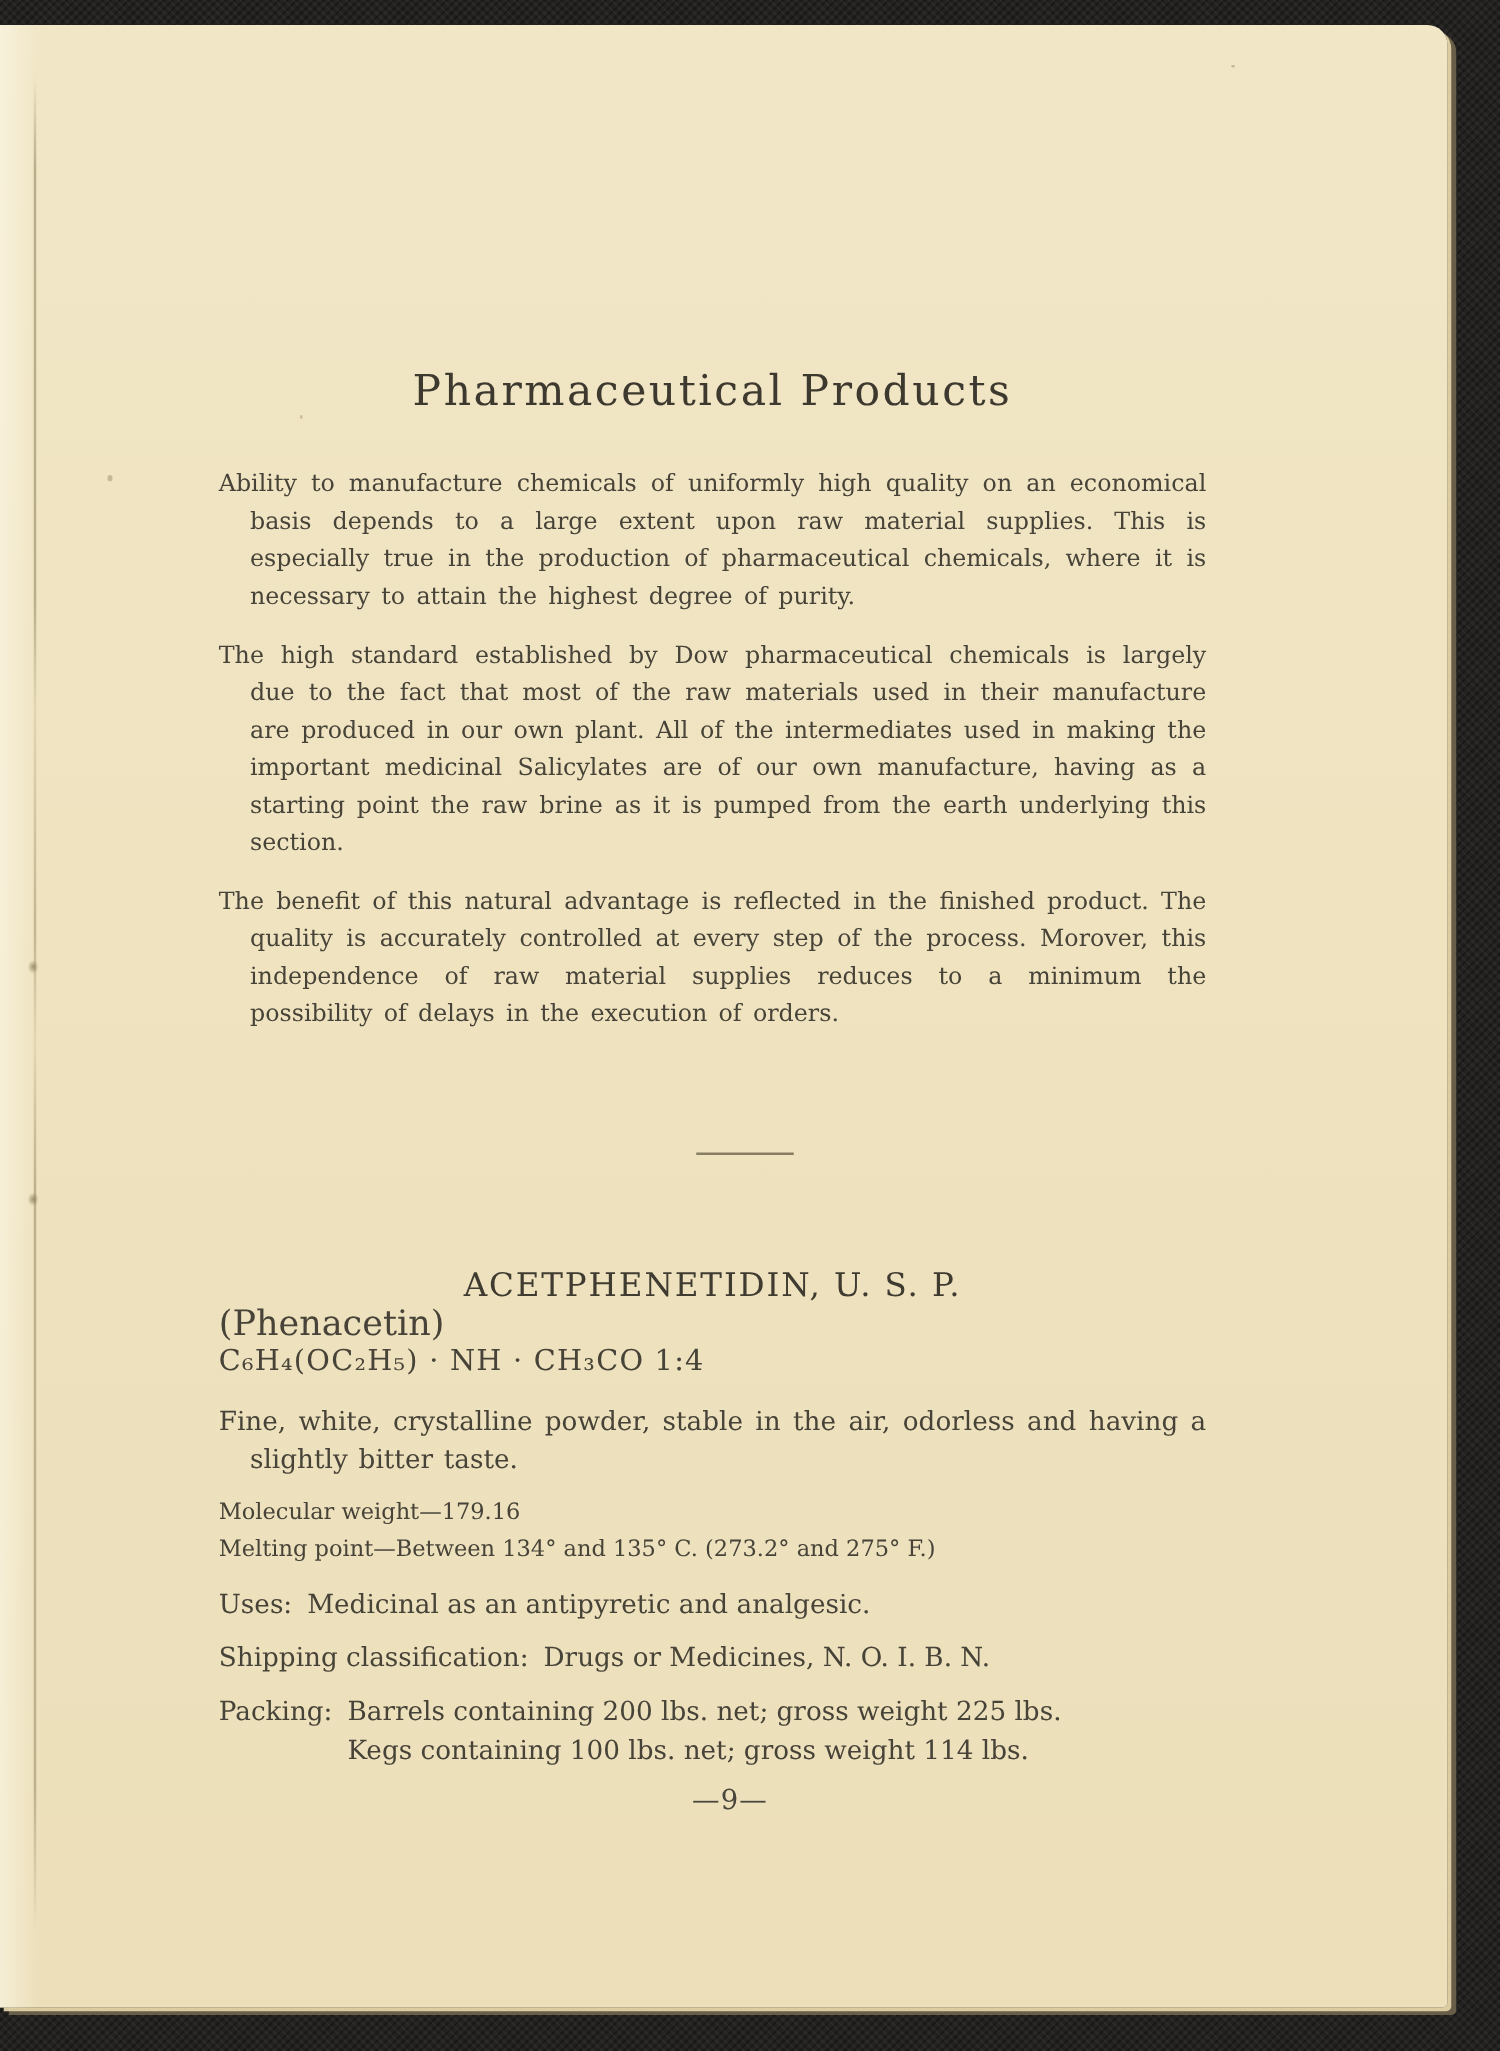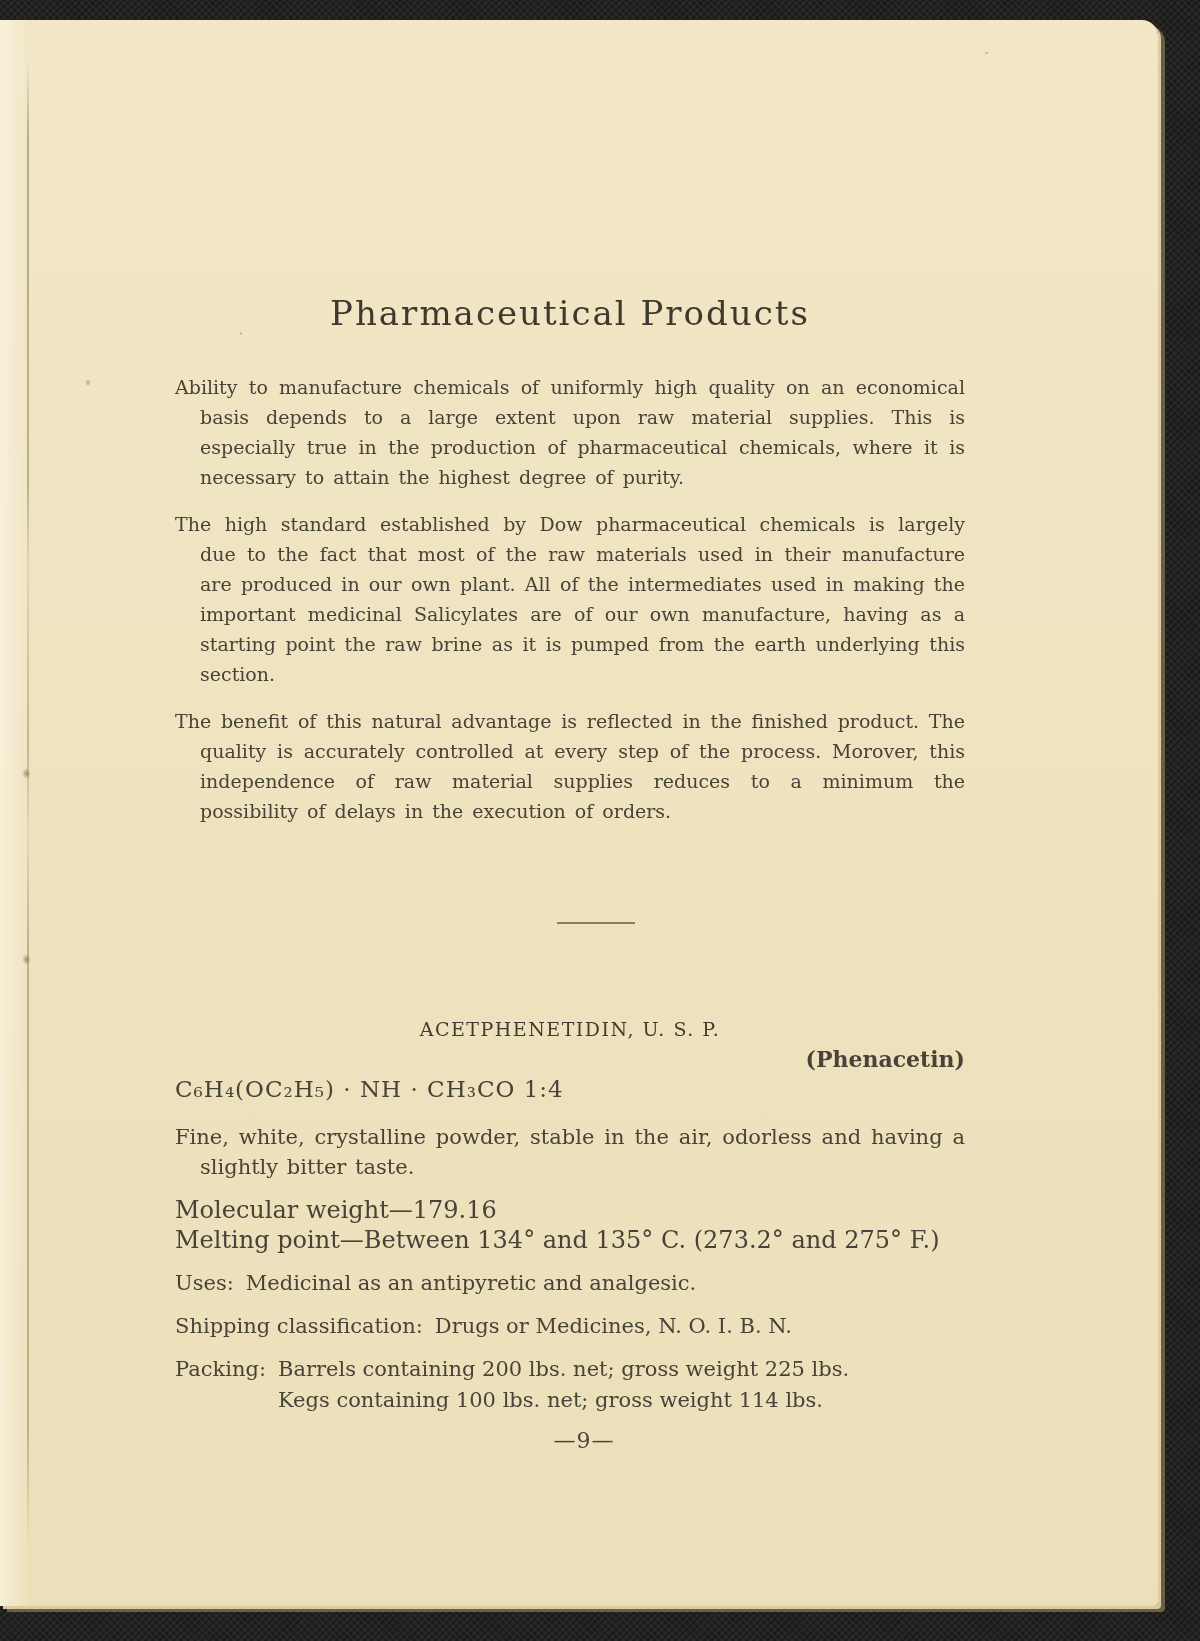--- a/index.html
+++ b/index.html
@@ -81,50 +81,49 @@
   .para + .para{margin-top:17px;}
   .divider{
     width:78px;height:2px;
     background:var(--divider);
     margin:96px auto 0;
     transform:translateX(26px);
   }
   .product-heading{
     margin-top:90px;
     text-align:center;
-    font-size:19px;
+    font-size:26px;
     line-height:30px;
     font-weight:400;
     letter-spacing:1.5px;
     color:#3f3b31;
   }
   .product-subheading{
-    text-align:right;
-    font-size:22px;
-    line-height:30px;
-    font-weight:bold;
+    text-align:left;
+    font-size:28px;
+    line-height:30px;
   }
   .product-formula{
     text-align:left;
     font-size:23px;
     line-height:30px;
     letter-spacing:1px;
   }
   .desc{
     margin-top:18px;
     font-size:21px;
     line-height:30px;
     text-align:justify;
     padding-left:25px;
     text-indent:-25px;
     word-spacing:2px;
   }
   .props{margin-top:13px;}
   .prop-line{
-    font-size:24px;
+    font-size:18px;
     line-height:30px;
   }
   .kv{
     margin-top:13px;
     display:flex;
     gap:12px;
     font-size:21px;
     line-height:30px;
   }
   .kv .label{flex:none;}

